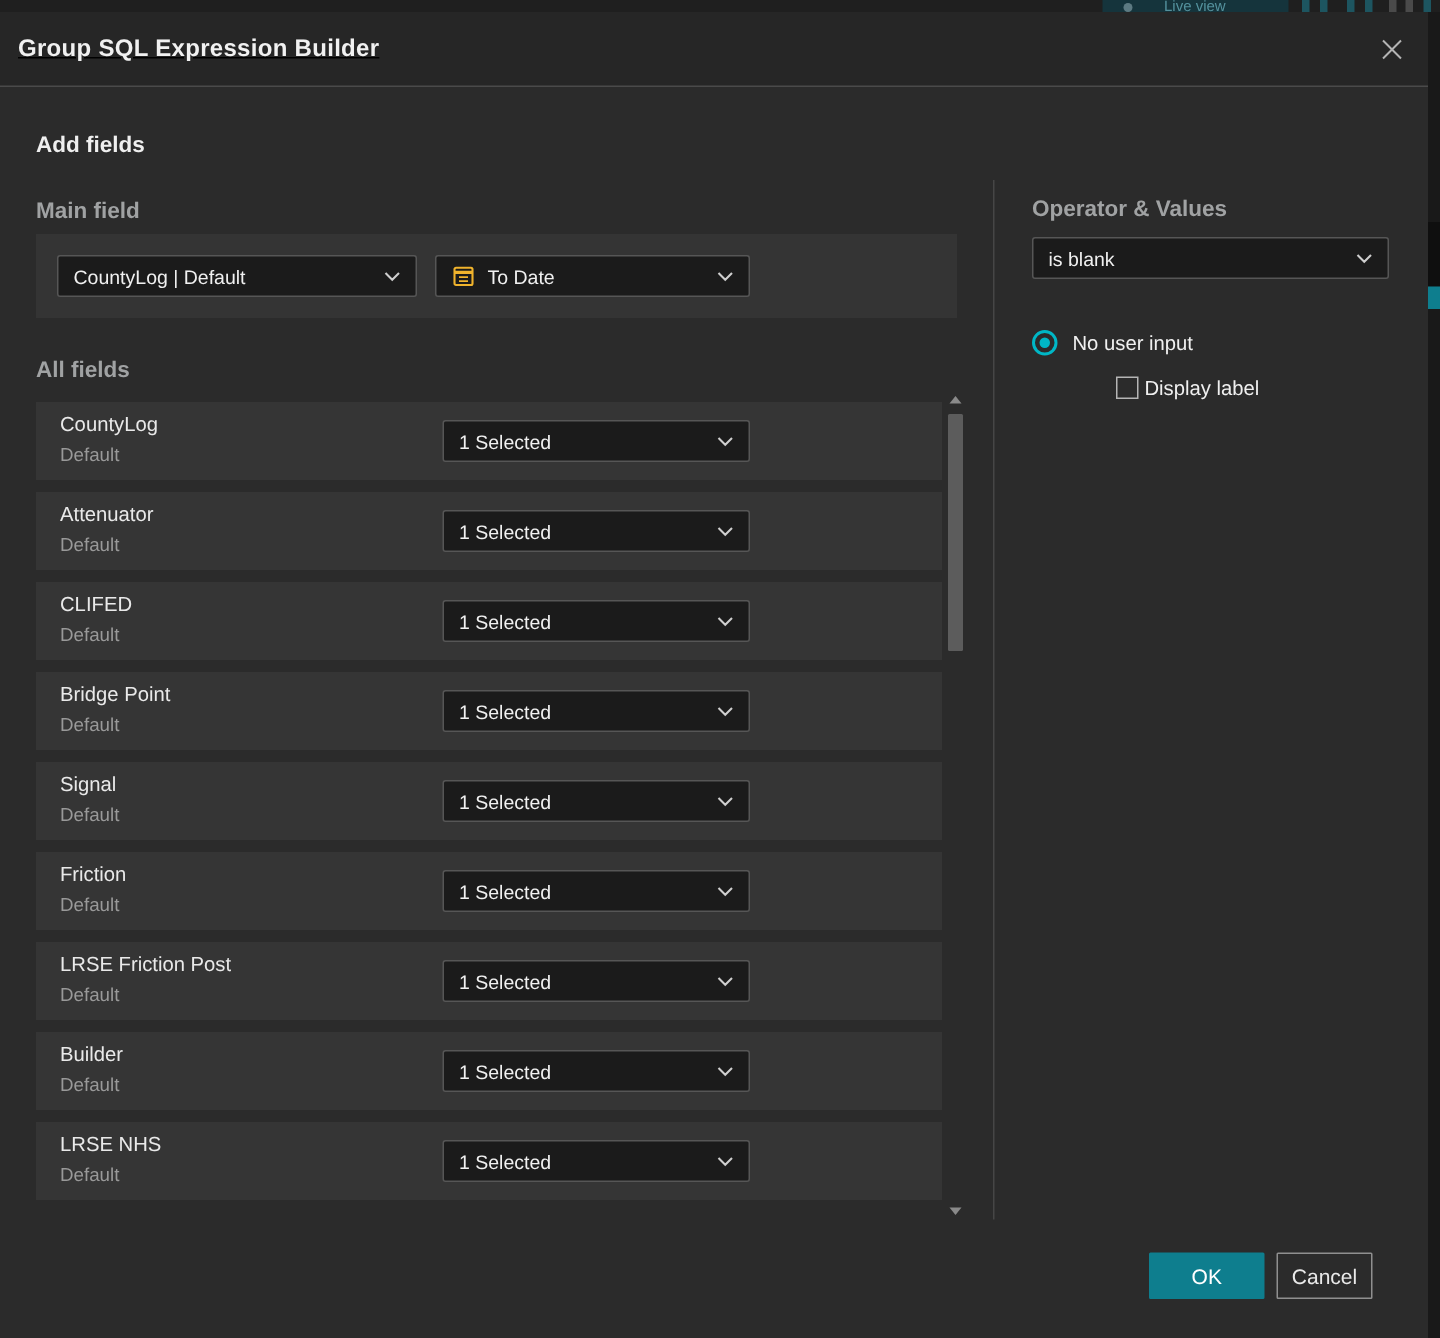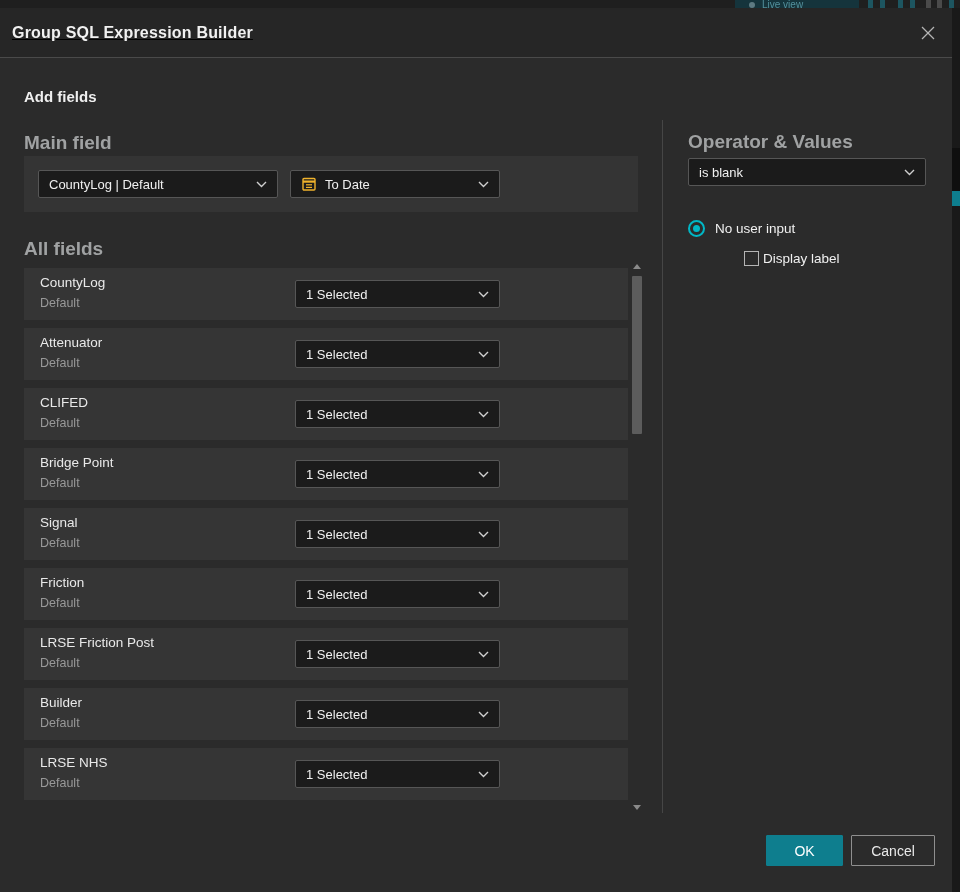--- a/index.html
+++ b/index.html
@@ -6,40 +6,40 @@
   html,body { background:#111; }
   .app{
     position:relative; width:960px; height:892px; overflow:hidden;
     background:#202020;
     font-family:"Liberation Sans", sans-serif;
     --teal:#0e7e8e; --radio:#00b7c6; --gold:#f0b32c;
   }
   
   .top-strip{ position:absolute; left:0; top:0; width:960px; height:8px; background:#1f1f1f; overflow:hidden; }
   .live-view-chip{ position:absolute; left:735px; top:0; width:124px; height:8px; background:#15343c; overflow:hidden;
-    display:flex; align-items:flex-start; padding-left:14px; gap:7px;}
+    display:flex; align-items:flex-start; padding-left:14px; gap:21px;}
   .live-dot{ width:6px; height:6px; border-radius:50%; background:#5d7a82; margin-top:2px;}
   .live-view-chip span{ font-size:10px; color:#54919d; line-height:10px; }
   .strip-bar{ position:absolute; top:0; height:8px; width:5px; }
   .strip-bar.teal{ background:#1d5560; }
   .strip-bar.gray{ background:#4a4a4a; }
   .right-strip{ position:absolute; right:0; top:8px; width:8px; height:884px; background:#191919; }
   .right-strip .frag-black{ position:absolute; top:140px; left:0; width:8px; height:43px; background:#0f0f0f; }
   .right-strip .frag-teal{ position:absolute; top:183px; left:0; width:8px; height:15px; background:var(--teal); }
 
   
   .dialog{ position:absolute; left:0; top:8px; width:952px; height:884px; background:#2b2b2b; }
   .dialog-header{ position:absolute; left:0; top:0; width:100%; height:50px; background:#262626;
     border-bottom:1px solid #4a4a4a; display:flex; align-items:center; padding:0 12px;text-decoration:underline; }
   .dialog-title{ font-size:16px; font-weight:600; color:#f1f1f1; letter-spacing:.2px; }
   .close-btn{ position:absolute; right:12px; top:13px; width:24px; height:24px; display:flex;
     align-items:center; justify-content:center; cursor:pointer; background:none; border:none; }
 
   .h-add-fields{ position:absolute; left:24px; top:80px; font-size:15px; font-weight:700; color:#efefef; }
-  .section-label{ position:absolute; font-size:19px; font-weight:600; color:#a0a2a3; }
+  .section-label{ position:absolute; font-size:15px; font-weight:600; color:#a0a2a3; }
   .lbl-main{ left:24px; top:124px; }
   .lbl-all{ left:24px; top:230px; }
   .lbl-op{ left:688px; top:123px; }
 
   .main-field-box{ position:absolute; left:24px; top:148px; width:614px; height:56px; background:#343434; }
 
   .dropdown{ background:#1b1b1b; border:1px solid #565656; border-radius:2px; color:#f0f0f0;
     font-size:13px; display:flex; align-items:center; padding:0 10px; cursor:pointer; }
   .dropdown .dd-label{ flex:1 1 auto; white-space:nowrap; overflow:hidden; }
   .dropdown svg.chev{ flex:0 0 auto; }
@@ -68,21 +68,21 @@
     display:flex; align-items:center; justify-content:center; }
   .radio-dot{ width:7px; height:7px; border-radius:50%; background:var(--radio); }
   .check-row{ position:absolute; left:708px; top:243px; display:flex; gap:4px; cursor:pointer;margin-left:36px; }
   .checkbox{ width:15px; height:15px; border:1.5px solid #b5b5b5; background:transparent; }
   .opt-label{ font-size:13.5px; color:#f0f0f0; }
 
   
   .btn{ position:absolute; top:827px; height:31px; font-size:14px; font-family:"Liberation Sans", sans-serif;
     display:flex; align-items:center; justify-content:center; cursor:pointer; border-radius:1px; }
   .btn-ok{ left:766px; width:77px; background:var(--teal); color:#fff; border:1px solid var(--teal); }
-  .btn-cancel{ left:851px; width:84px; background:transparent; color:#e9e9e9; border:1px solid #8f8f8f; }
+  .btn-cancel{ left:851px; width:64px; background:transparent; color:#e9e9e9; border:1px solid #8f8f8f; }
 </style>
 </head>
 <body>
 
 <div class="app" style="--teal: #0e7e8e; --radio: #00b7c6; --gold: #f0b32c;">
 
   <div class="top-strip">
     <div class="live-view-chip">
       <span class="live-dot"></span>
       <span>Live view</span>

